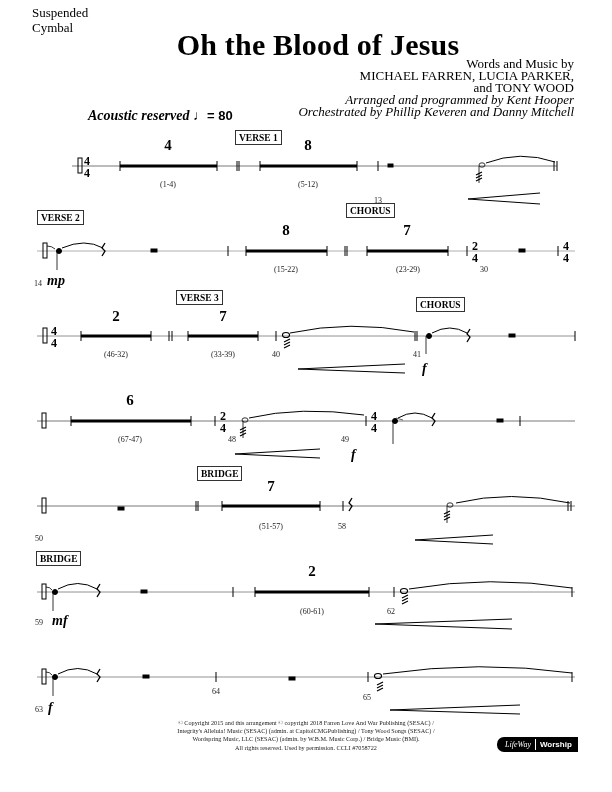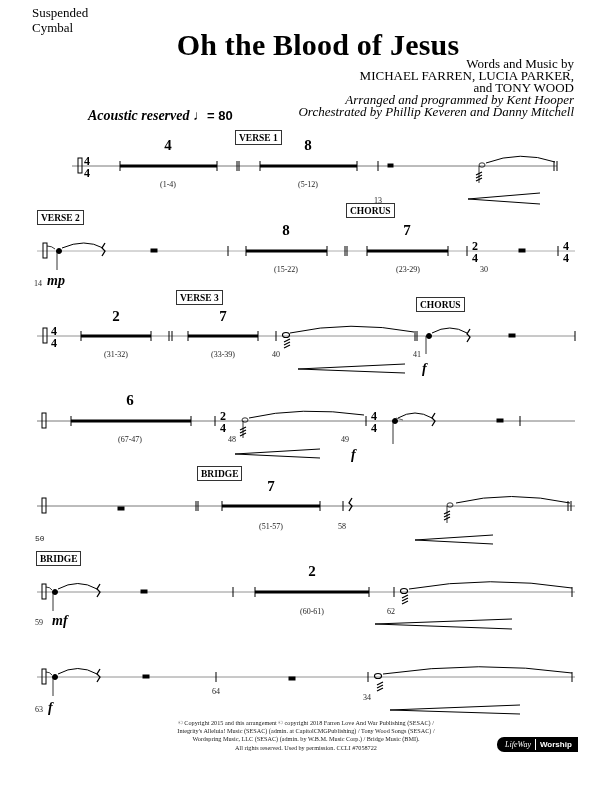--- a/index.html
+++ b/index.html
@@ -216,50 +216,50 @@
 <div class="range" style="left:261px;top:265px;">(15-22)</div>
 <div class="mmr-num" style="left:387px;top:222px;">7</div>
 <div class="range" style="left:383px;top:265px;">(23-29)</div>
 <div class="mnum" style="left:34px;top:279px;">14</div>
 <div class="dyn" style="left:47px;top:273px;">mp</div>
 <div class="mnum" style="left:480px;top:265px;">30</div>
 
 <div class="reh" style="left:170px;top:290px;margin-left:6px;">VERSE 3</div>
 <div class="reh" style="left:416px;top:297px;">CHORUS</div>
 <div class="mmr-num" style="left:96px;top:308px;">2</div>
-<div class="range" style="left:91px;top:350px;">(31-32)</div>
+<div class="range" style="left:91px;top:350px;">(46-32)</div>
 <div class="mmr-num" style="left:203px;top:308px;">7</div>
 <div class="range" style="left:198px;top:350px;">(33-39)</div>
 <div class="mnum" style="left:272px;top:350px;">40</div>
 <div class="mnum" style="left:413px;top:350px;">41</div>
 <div class="dyn" style="left:422px;top:361px;">f</div>
 
 <div class="mmr-num" style="left:110px;top:392px;">6</div>
 <div class="range" style="left:105px;top:435px;">(67-47)</div>
 <div class="mnum" style="left:228px;top:435px;">48</div>
 <div class="mnum" style="left:341px;top:435px;">49</div>
 <div class="dyn" style="left:351px;top:447px;">f</div>
 
 <div class="reh" style="left:197px;top:466px;">BRIDGE</div>
 <div class="mmr-num" style="left:251px;top:478px;">7</div>
 <div class="range" style="left:246px;top:522px;text-align:center;">(51-57)</div>
-<div class="mnum" style="left:35px;top:534px;font-family:Liberation Mono, monospace;">50</div>
+<div class="mnum" style="left:35px;top:534px;">50</div>
 <div class="mnum" style="left:338px;top:522px;">58</div>
 
 <div class="reh" style="left:36px;top:551px;">BRIDGE</div>
 <div class="mmr-num" style="left:292px;top:563px;">2</div>
 <div class="range" style="left:287px;top:607px;">(60-61)</div>
 <div class="mnum" style="left:35px;top:618px;">59</div>
 <div class="dyn" style="left:44px;top:613px;margin-left:8px;">mf</div>
 <div class="mnum" style="left:387px;top:607px;">62</div>
 
 <div class="mnum" style="left:35px;top:705px;">63</div>
 <div class="dyn" style="left:48px;top:700px;">f</div>
 <div class="mnum" style="left:212px;top:687px;">64</div>
-<div class="mnum" style="left:363px;top:693px;">34</div>
+<div class="mnum" style="left:363px;top:693px;">65</div>
 
 <div class="abs copyright">
   <div>© Copyright 2015 and this arrangement © copyright 2018 Farren Love And War Publishing (SESAC) /</div>
   <div>Integrity's Alleluia! Music (SESAC) (admin. at CapitolCMGPublishing) / Tony Wood Songs (SESAC) /</div>
   <div>Wordspring Music, LLC (SESAC) (admin. by W.B.M. Music Corp.) / Bridge Music (BMI).</div>
   <div>All rights reserved. Used by permission. CCLI #7058722</div>
 </div>
 <div class="abs logo">
   <span class="lw">LifeWay</span>
   <span class="sep"></span>

